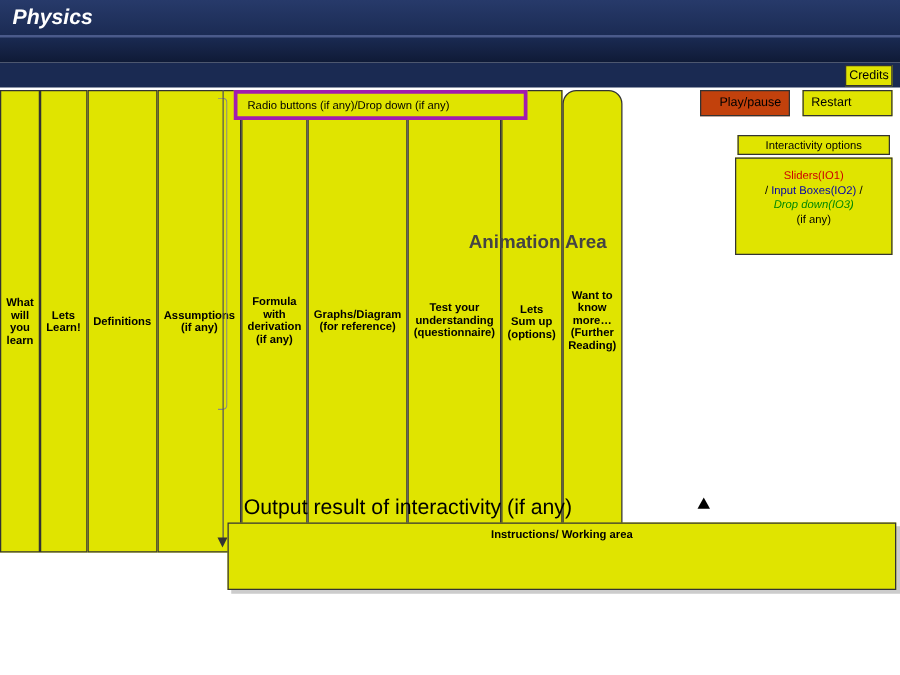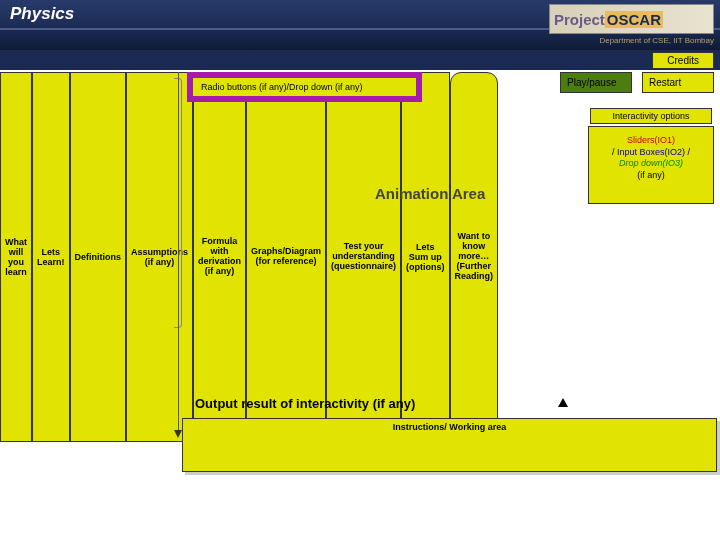--- a/index.html
+++ b/index.html
@@ -5,56 +5,48 @@
   * { box-sizing: border-box; margin: 0; padding: 0; }
   body { width: 720px; height: 540px; font-family: Verdana, Arial, sans-serif; background: #fff; overflow: hidden; }
   .header { height: 50px; background: linear-gradient(to bottom, #273a6a 0%, #1a2a52 60%, #0f1a36 100%); display: flex; justify-content: space-between; align-items: flex-start; position: relative; }
   .physics-title { color: #fff; font-size: 17px; font-weight: bold; font-style: italic; padding: 4px 10px; border-bottom: 2px solid #4a5a8a; width: 100%; }
   .logo-block { position: absolute; right: 6px; top: 4px; display: flex; flex-direction: column; align-items: flex-end; }
   .logo-box { width: 165px; height: 30px; border: 1px solid #888; background: linear-gradient(to right, #d8d0b8 0%, #e8e4d0 100%); display: flex; align-items: center; padding-left: 4px; }
   .logo-name { color: #6a5a8a; font-weight: bold; font-size: 15px; }
   .logo-name span.part2 { color: #1a2a52; background: #e8bc5c; padding: 0 2px; }
   .logo-dept { color: #b8a060; font-size: 8px; margin-top: 2px; }
   .credits-row { height: 20px; background: #1a2a52; display: flex; justify-content: flex-end; align-items: center; }
-  .credits { background: #e0e400; border: 1px solid #333; font-size: 10px; padding: 2px 14px; margin-right: 6px; }
+  .credits { background: #e0e400; border: 1px solid #333; font-size: 10px; padding: 2px 2px; margin-right: 6px; }
   .main { display: flex; height: 380px; }
   .sidebar { width: 175px; display: flex; flex-direction: row; padding-top: 2px; }
   .side-btn { background: #e0e400; border: 1px solid #333; font-size: 9px; font-weight: bold; text-align: center; padding: 6px 4px; margin-bottom: 8px; min-height: 26px; display: flex; align-items: center; justify-content: center; }
   .side-btn.tall { min-height: 28px; line-height: 1.1; border-radius: 11px; }
   .content { flex: 1; position: relative; }
   .top-controls { position: absolute; top: 2px; left: 12px; right: 6px; display: flex; gap: 10px; align-items: flex-start; }
-  .radio-box { background: #e0e400; border: 6px solid #a21caf; font-size: 9px; padding: 4px 8px; width: 235px; }
-  .play-box { background: #4d7c0f; border: 1px solid #333; font-size: 10px; padding: 4px 6px; margin-left: auto; width: 72px; text-align: left; }
+  .radio-box { background: #e0e400; border: 3px solid #a21caf; font-size: 9px; padding: 4px 8px; width: 235px; }
+  .play-box { background: #c2410c; border: 1px solid #333; font-size: 10px; padding: 4px 6px; margin-left: auto; width: 72px; text-align: right; }
   .restart-box { background: #e0e400; border: 1px solid #333; font-size: 10px; padding: 4px 6px; width: 72px; }
   .interact-label { position: absolute; right: 8px; top: 38px; background: #e0e400; border: 1px solid #333; font-size: 9px; padding: 2px 8px; width: 122px; text-align: center; }
   .interact-box { position: absolute; right: 6px; top: 56px; width: 126px; height: 78px; background: #e0e400; border: 1px solid #333; font-size: 9px; text-align: center; padding: 8px 2px; line-height: 1.3; }
   .interact-box .io1 { color: #c00; }
   .interact-box .io2 { color: #00a; }
   .interact-box .io3 { color: #080; font-style: italic; }
   .anim-label { position: absolute; left: 200px; top: 115px; font-size: 15px; color: #444; font-weight: bold; }
-  .output-label { position: absolute; left: 195px; top: 396px; font-size: 13px; font-weight: bold; }
+  .output-label { position: absolute; left: 195px; top: 396px; font-size: 17px; font-weight: normal; }
   .output-tri { position: absolute; left: 558px; top: 398px; width: 0; height: 0; border-left: 5px solid transparent; border-right: 5px solid transparent; border-bottom: 9px solid #000; }
   .instr-bar { position: absolute; left: 182px; top: 418px; width: 535px; height: 54px; background: #e0e400; border: 1px solid #333; box-shadow: 3px 3px 0 #ccc; font-size: 9px; font-weight: bold; text-align: center; padding-top: 3px; }
   .left-line { position: absolute; left: 178px; top: 72px; width: 1px; height: 360px; border-left: 1px solid #555; }
   .left-arrow-down { position: absolute; left: 174px; top: 430px; width: 0; height: 0; border-left: 4px solid transparent; border-right: 4px solid transparent; border-top: 8px solid #333; }
   .bracket { position: absolute; left: 174px; top: 78px; width: 8px; height: 250px; border-right: 1px solid #888; border-top: 1px solid #888; border-bottom: 1px solid #888; border-radius: 0 4px 4px 0; }
 </style>
 </head>
 <body>
 
 <div class="header">
   <div class="physics-title">Physics</div>
-  <div class="logo-block">
-    <div class="logo-box">
-      <span class="logo-name">
-        <span>Project</span><span class="part2">OSCAR</span>
-      </span>
-    </div>
-    <div class="logo-dept">Department of CSE, IIT Bombay</div>
-  </div>
 </div>
 
 <div class="credits-row">
   <div class="credits">Credits</div>
 </div>
 
 <div class="main">
   <div class="sidebar">
     <div class="side-btn">What will you learn</div>
     <div class="side-btn">Lets Learn!</div>

